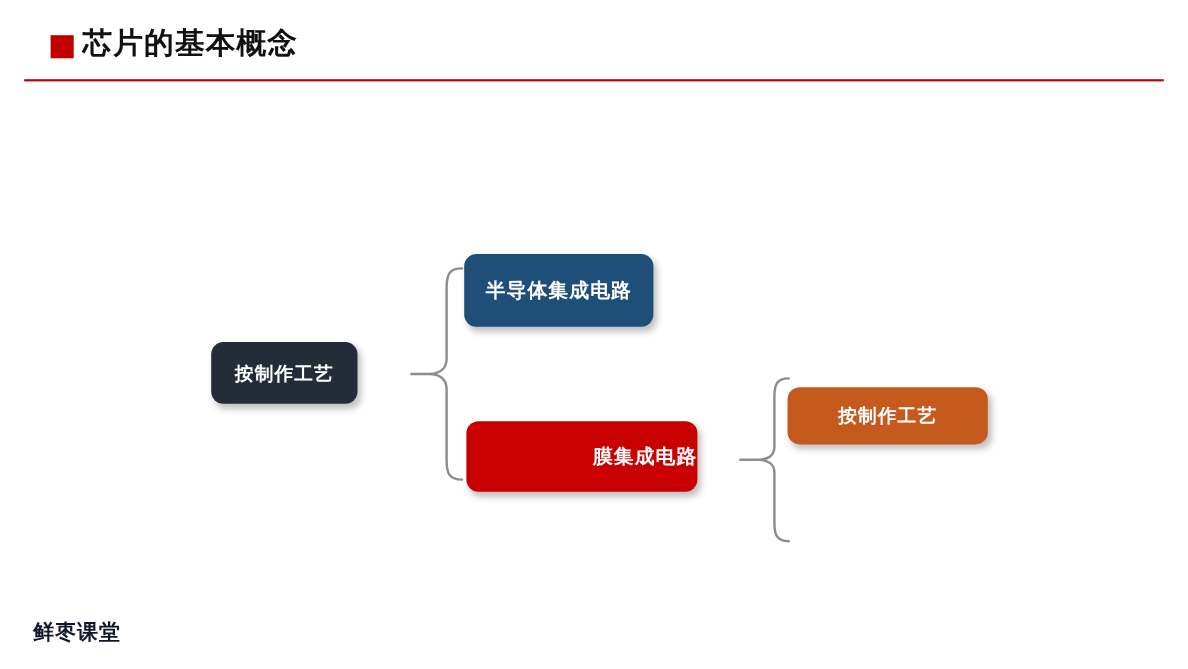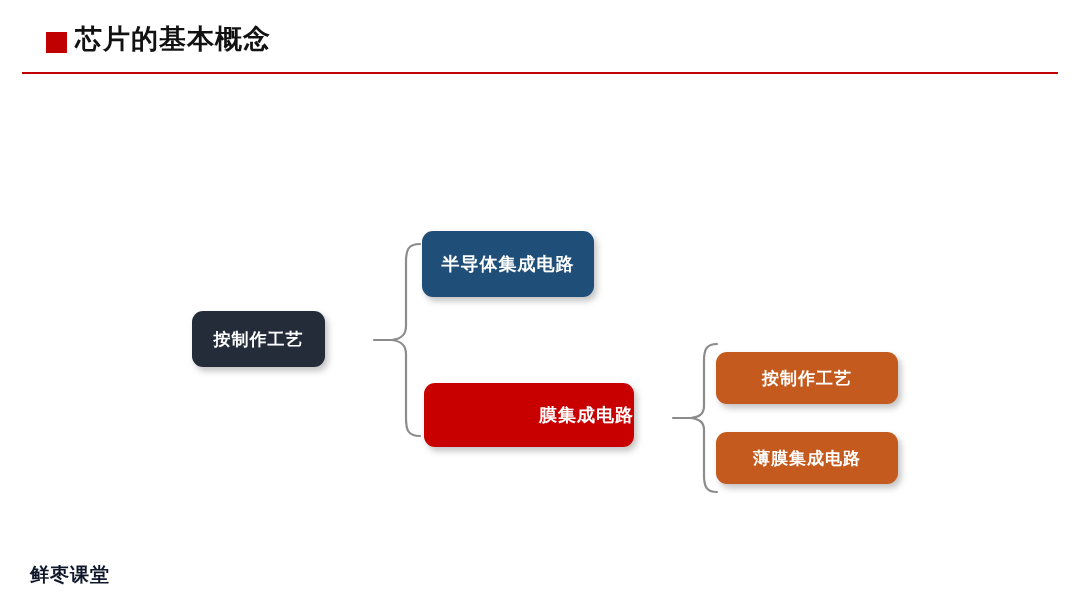--- a/index.html
+++ b/index.html
@@ -170,23 +170,20 @@
     </div>
 
     <div class="node" id="node-film">
       <span>膜集成电路</span>
     </div>
 
     <div class="node" id="node-thick">
       <span>按制作工艺</span>
     </div>
 
-    <div class="node" id="node-thin">
-      <span>薄膜集成电路</span>
-    </div>
 
     <svg class="brace-svg" id="brace-1" width="54" height="200" viewBox="0 0 54 200">
       <path d="M50 4 C 38 4, 36 10, 36 22 L 36 86 C 36 96, 30 99, 22 100
                C 30 101, 36 104, 36 114 L 36 178 C 36 190, 38 196, 50 196" fill="none" stroke="#8C8C8C" stroke-width="2.2" stroke-linecap="round" stroke-linejoin="round"></path>
       <path d="M22 100 L 4 100" fill="none" stroke="#8C8C8C" stroke-width="2.2" stroke-linecap="round"></path>
     </svg>
 
     <svg class="brace-svg" id="brace-2" width="52" height="156" viewBox="0 0 52 156">
       <path d="M47 4 C 36 4, 34 10, 34 21 L 34 66 C 34 75, 28 77, 21 78
                C 28 79, 34 81, 34 90 L 34 135 C 34 146, 36 152, 47 152" fill="none" stroke="#8C8C8C" stroke-width="2.2" stroke-linecap="round" stroke-linejoin="round"></path>

